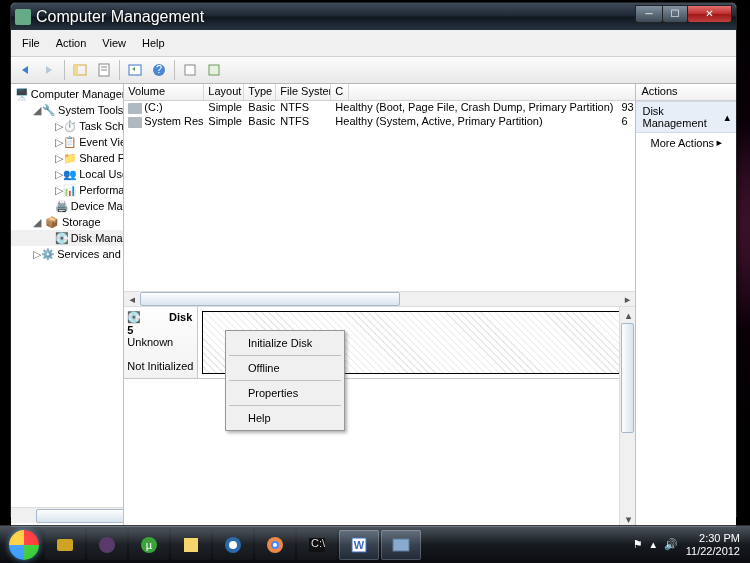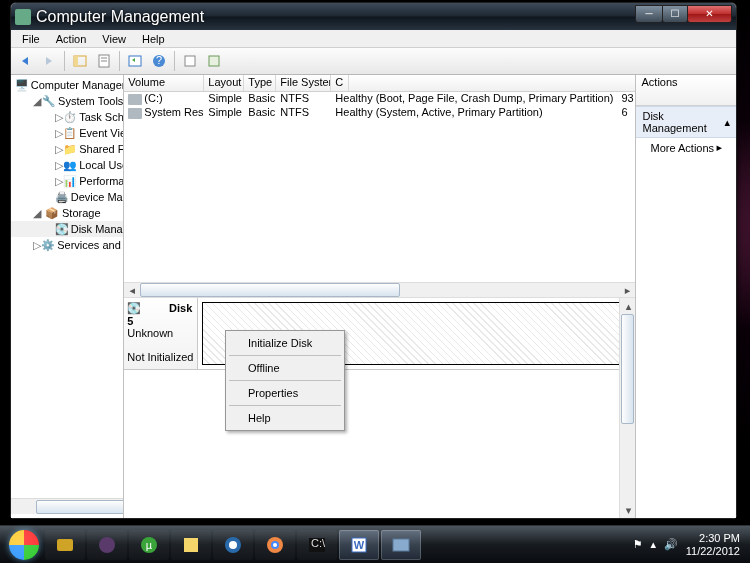--- a/index.html
+++ b/index.html
@@ -11,21 +11,21 @@
 
 .titlebar { height: 27px; background: linear-gradient(#3f4b5a, #1e2833 48%, #0f161e 52%, #273340); border-radius: 5px 5px 0 0; display: flex; align-items: center; padding: 0 4px; }
 .titlebar .app-icon { width: 16px; height: 16px; margin-right: 5px; background: #6a8; border-radius: 2px; }
 .titlebar .title { color: #fff; font-size: 16px; flex: 1; text-shadow: 0 0 3px #000; }
 .tb-ctrls { display: flex; gap: 0; margin-top:-6px; }
 .tb-btn { width: 28px; height: 18px; border: 1px solid #222; background: linear-gradient(#8090a0, #3e4a56); color: #fff; font-size: 10px; display:flex; align-items:center; justify-content:center; border-radius: 0 0 3px 3px; margin-left:-1px; }
 .tb-btn.close { width:45px; background: linear-gradient(#e07070, #c03030 48%, #a01818 52%, #c04040); }
 .tb-btn.max { width:26px; }
 .tb-btn.min { width:28px; }
 
-.menubar { height: 18px; background: #f0f0f0; border-bottom: 1px solid #d0d0d0; display: flex; align-items: center; padding-left: 3px; }
+.menubar { height: 27px; background: #f0f0f0; border-bottom: 1px solid #d0d0d0; display: flex; align-items: center; padding-left: 3px; }
 .menu-item { padding: 2px 8px; cursor: default; }
 
 .toolbar { height: 27px; background: linear-gradient(#fcfcfc,#e8e8e8); border-bottom: 1px solid #b8b8b8; display: flex; align-items: center; padding: 0 3px; gap: 2px; }
 .tbicon { width: 22px; height: 22px; display:flex; align-items:center; justify-content:center; border:1px solid transparent; border-radius:2px; }
 .tbsep { width:1px; height:20px; background:#c0c0c0; margin:0 2px; }
 
 .content { display: flex; height: 443px; background:#fff; }
 .tree { width: 150px; border-right: 1px solid #c0c0c0; overflow:hidden; background:#fff; padding-top:2px; }
 .tree-row { display:flex; align-items:center; height:16px; padding-left:4px; white-space:nowrap; cursor:default; }
 .tree-row.l1 { padding-left: 22px; }
@@ -56,21 +56,21 @@
 .dchunks { flex:1; display:flex; }
 .dchunk { border:1px solid #000; margin:4px; flex:1; background:repeating-linear-gradient(45deg,#fff,#fff 4px,#e8e8e8 4px,#e8e8e8 5px); position:relative; }
 .dchunk::before { content:''; position:absolute; left:0; top:0; bottom:0; width:0; }
 .disks-vscroll { position:absolute; right:0; top:0; bottom:0; width:16px; background:#f0f0f0; border-left:1px solid #ddd; }
 .disks-vscroll .thumb { position:absolute; top:16px; height:110px; left:1px; right:1px; background:linear-gradient(90deg,#fdfdfd,#d8e4ef); border:1px solid #a8b8c8; border-radius:2px; }
 
 .legend { height:18px; border-top:1px solid #c8c8c8; background:linear-gradient(#fefefe,#f0f0f0); display:flex; align-items:center; padding:0 6px; gap:6px; }
 .lsw { width:10px; height:10px; display:inline-block; }
 
 .actions { width:132px; background:#fff; }
-.actions .ah { height:31px; background:linear-gradient(#fff,#f0f0f0); border-bottom:1px solid #d0d0d0; padding:1px 5px; font-weight:normal; }
+.actions .ah { height:17px; background:linear-gradient(#fff,#f0f0f0); border-bottom:1px solid #d0d0d0; padding:1px 5px; font-weight:normal; }
 .actions .arow { padding:3px 14px; border-bottom:0; display:flex; align-items:center; justify-content:space-between; }
 .actions .arow.l0 { background:#e8eef7; border-top:1px solid #cfd9e8; border-bottom:1px solid #cfd9e8; padding:3px 6px; }
 
 .ctxmenu { position:absolute; left:225px; top:330px; width:120px; background:#f0f0f0; border:1px solid #979797; box-shadow:2px 2px 3px rgba(0,0,0,0.3); padding:2px; z-index:50; }
 .ctxitem { padding:4px 10px 4px 20px; }
 .ctxsep { height:1px; background:#c0c0c0; margin:2px 1px; }
 
 .taskbar { position:absolute; bottom:0; left:0; right:0; height:38px; background: linear-gradient(180deg, rgba(90,100,110,.85), rgba(25,30,35,.92) 50%, rgba(10,12,16,.95)); border-top:1px solid rgba(255,255,255,.15); display:flex; align-items:center; padding:0 4px; }
 .start { width:40px; height:34px; display:flex; align-items:center; justify-content:center; }
 .start .logo { width:30px; height:30px; border-radius:50%; background:radial-gradient(circle at 35% 35%, #fff2, #0000), conic-gradient(#f33 0 90deg, #3c3 0 180deg, #39f 0 270deg, #fc3 0); box-shadow:0 0 6px rgba(120,200,255,.6); }

